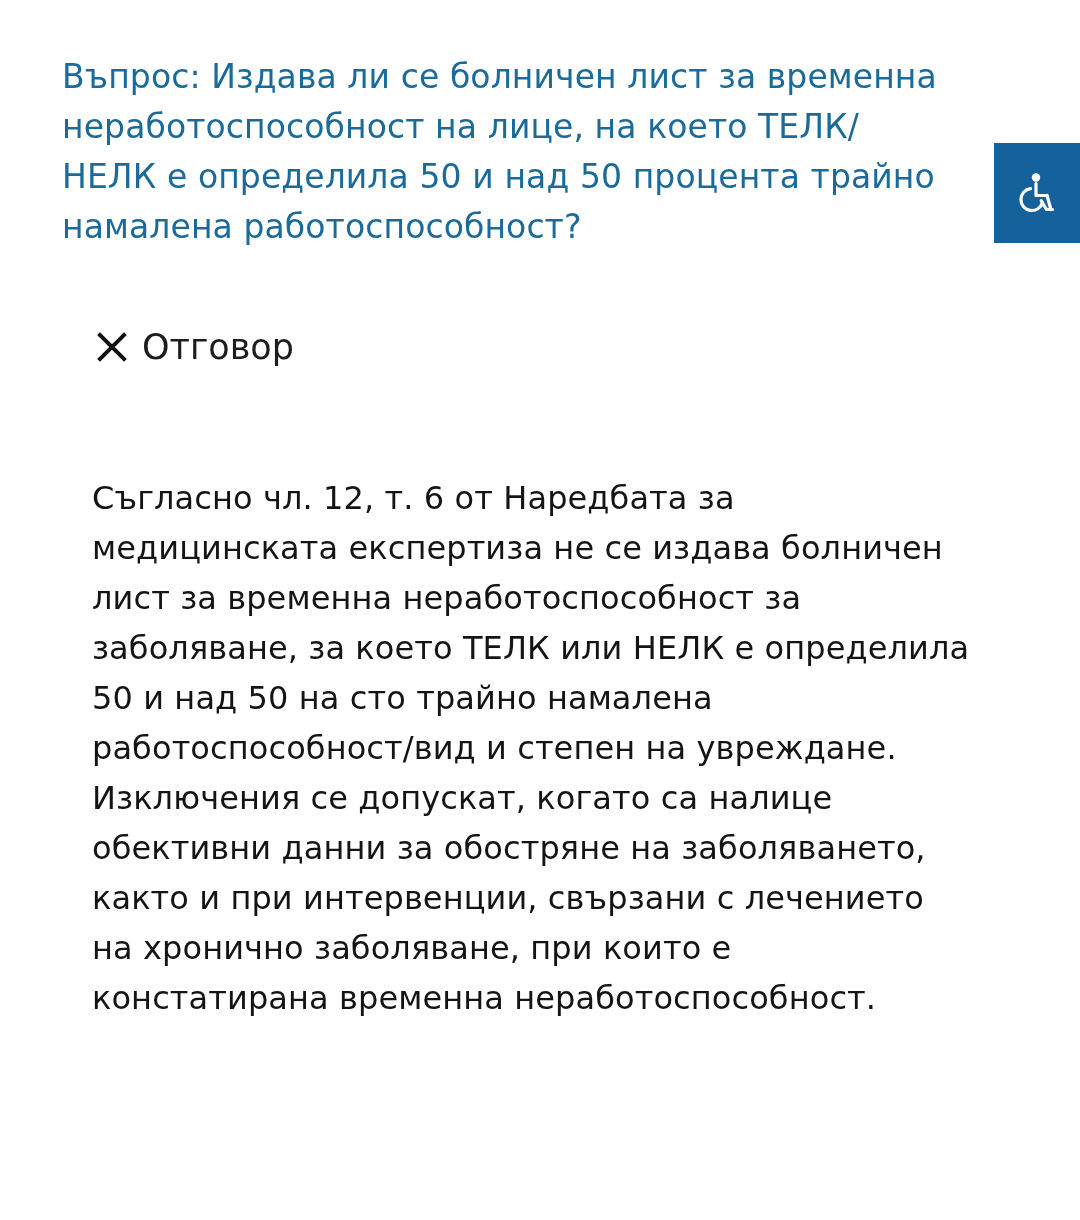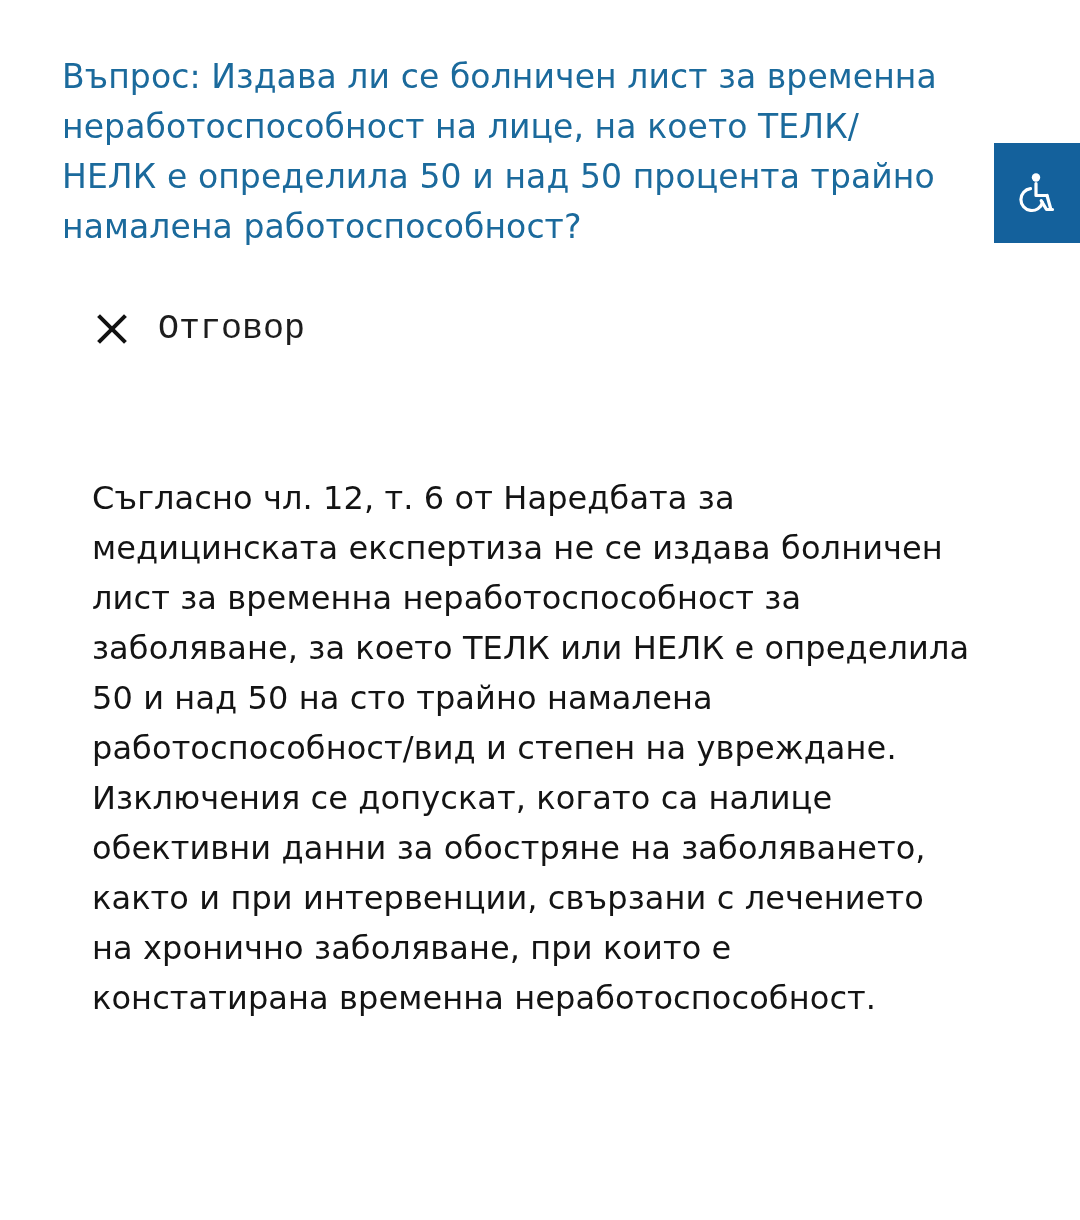--- a/index.html
+++ b/index.html
@@ -50,29 +50,28 @@
     font-size: 33px;
     line-height: 50px;
     font-weight: 400;
     letter-spacing: 0.1px;
   }
 
   
   .answer-toggle {
     position: absolute;
     left: 92px;
-    top: 309px;
+    top: 327px;
     display: flex;
     align-items: center;
-    gap: 26px;
+    gap: 10px;
     background: transparent;
     border: none;
     padding: 0;
     cursor: pointer;
-    font-family: Liberation Mono, monospace;
   }
   .close-icon {
     width: 40px;
     height: 40px;
     position: relative;
     flex: 0 0 auto;
   }
   .close-icon::before,
   .close-icon::after {
     content: "";

